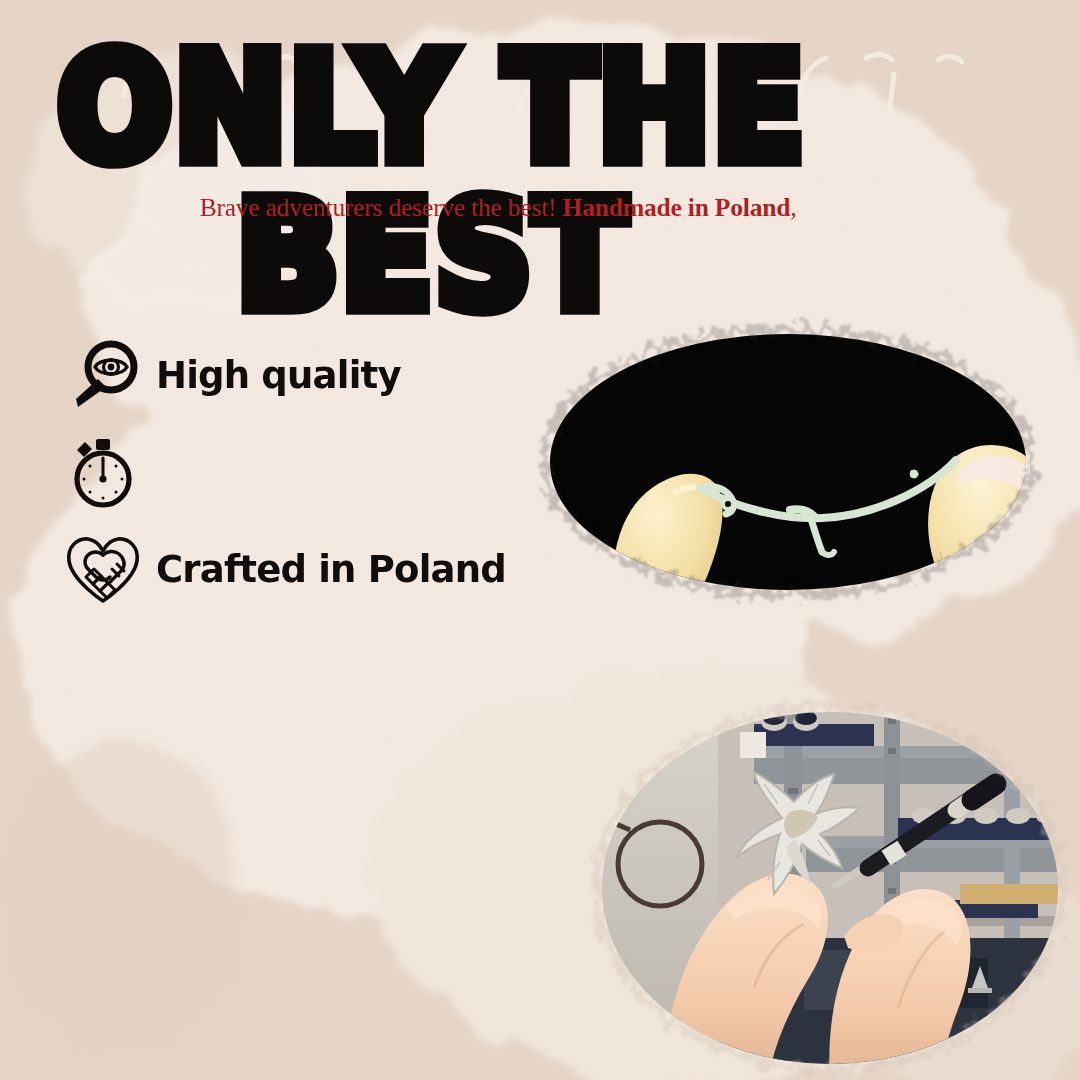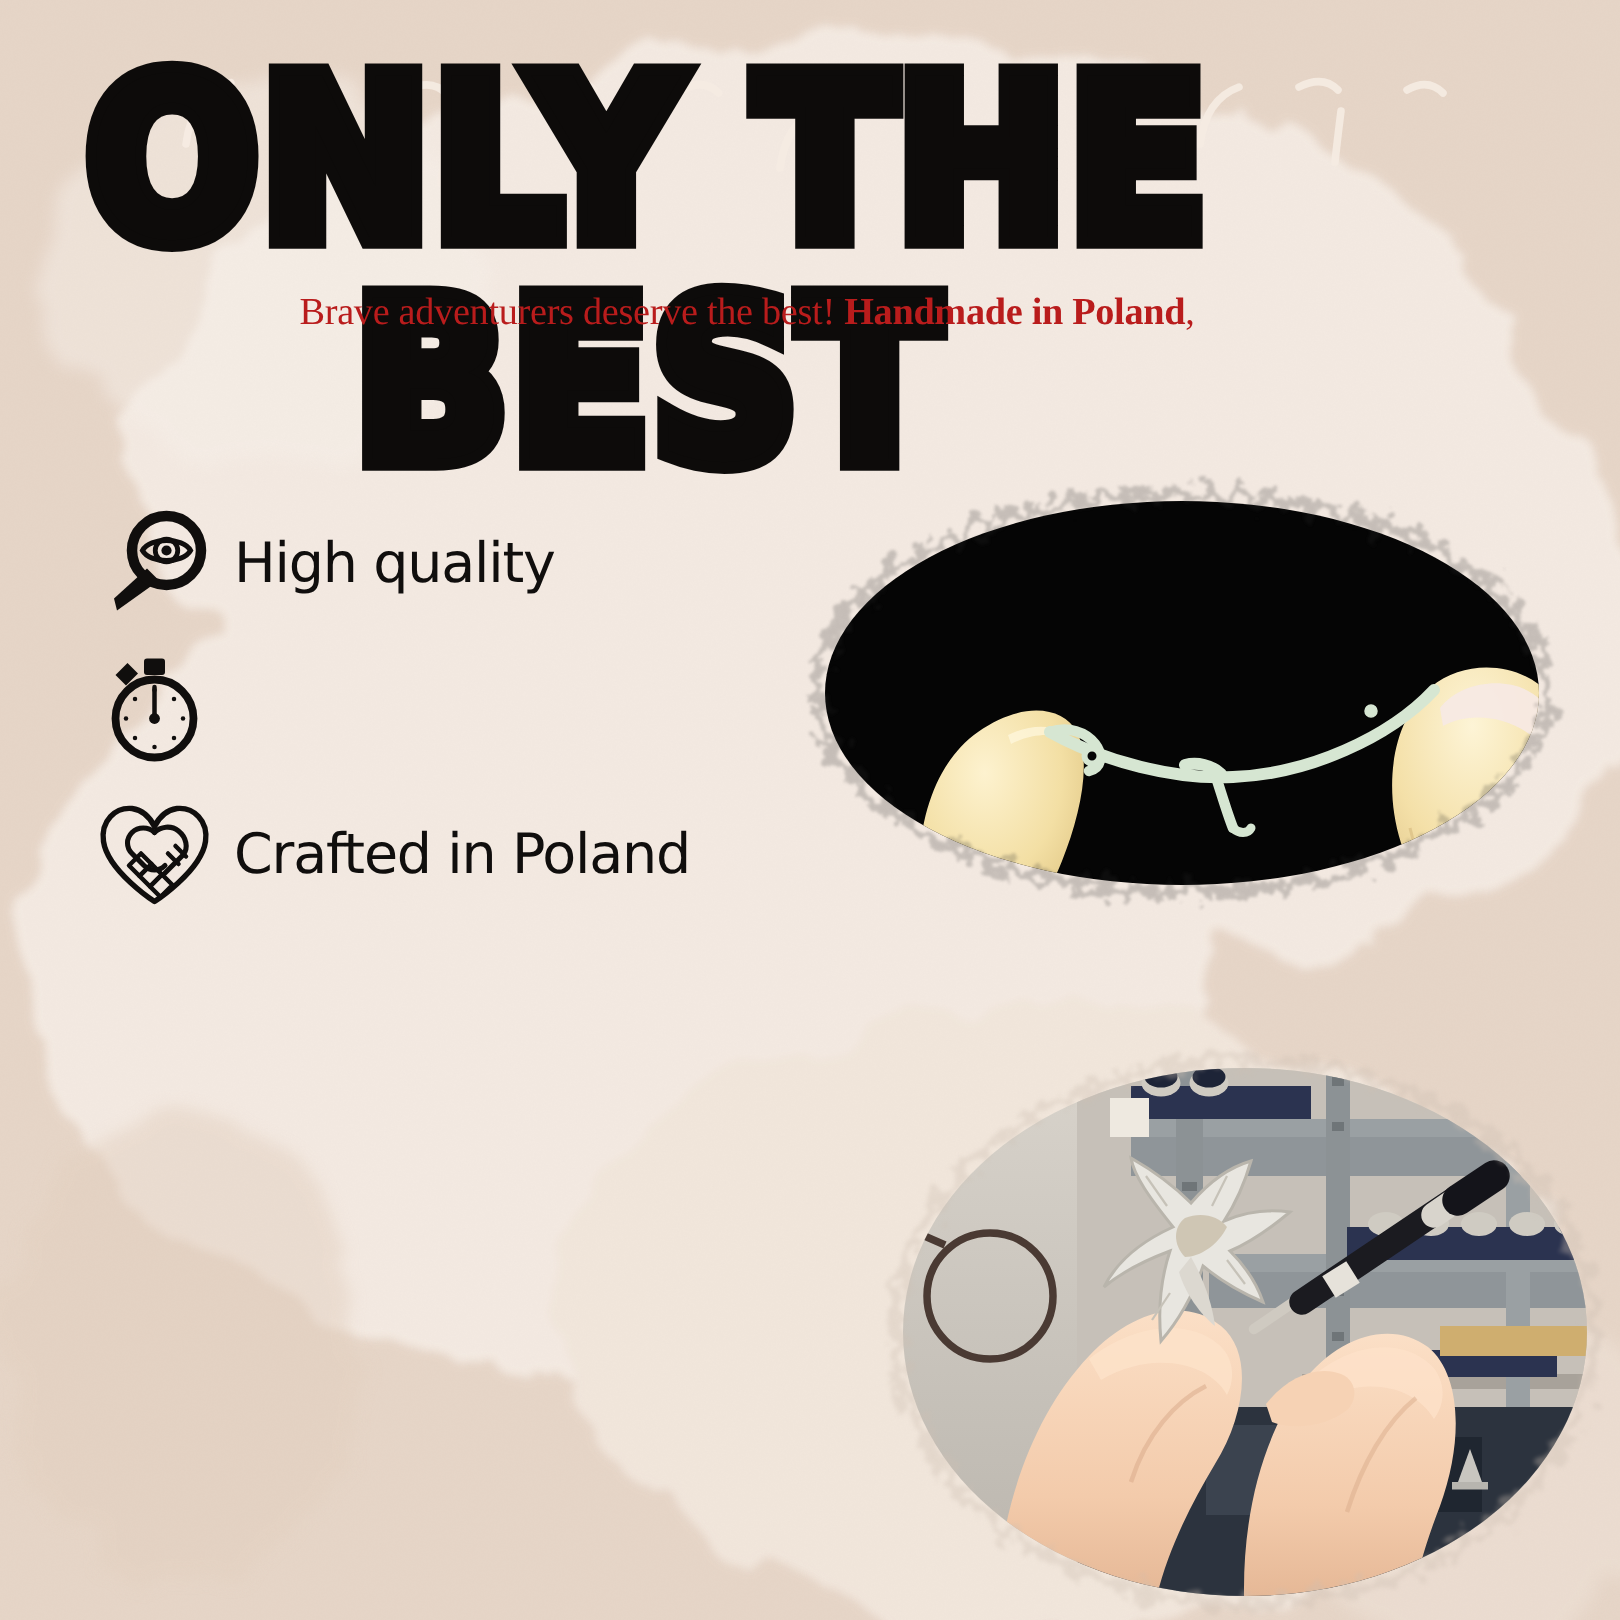--- a/index.html
+++ b/index.html
@@ -59,21 +59,21 @@
     height:97px;
   }
   .feature-icon{
     width:82px; height:80px;
     display:flex; align-items:center; justify-content:center;
     flex:0 0 82px;
   }
   .feature-icon svg{ display:block; }
   .feature-label{
     font-family:"DejaVu Sans", sans-serif;
-    font-weight:400;
+    font-weight:700;
     font-size:37px;
     letter-spacing:-0.8px;
     color:#100e0d;
     white-space:nowrap;
     margin-left:12px;
   }
 
   
   .photo{ position:absolute; z-index:4; }
   #photo-top{ left:522px; top:312px; width:532px; height:310px; }

